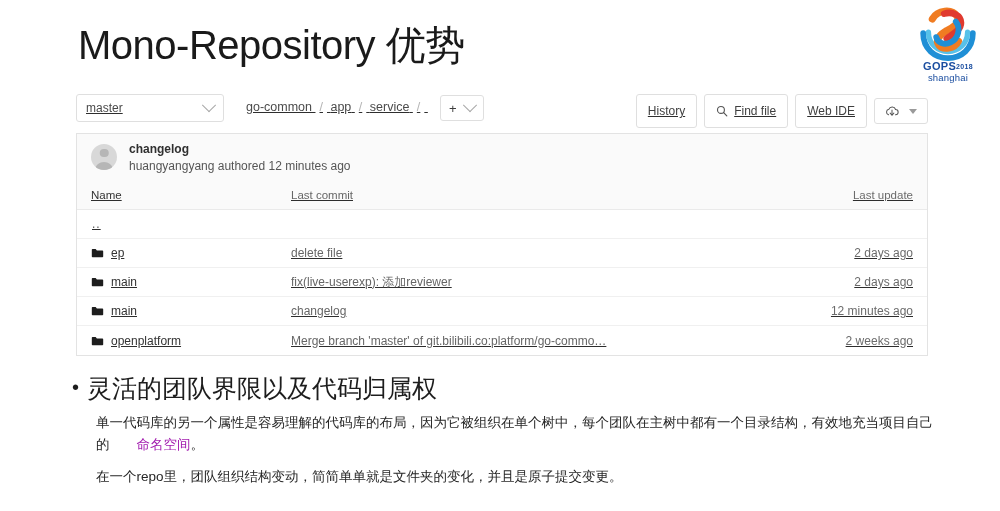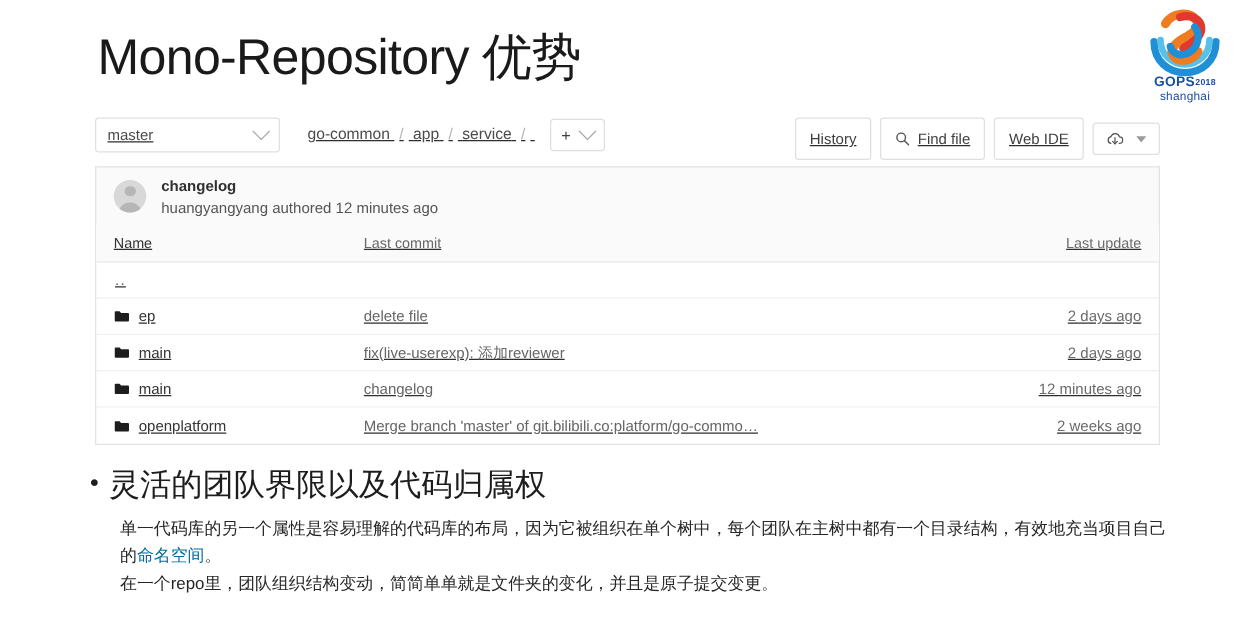--- a/index.html
+++ b/index.html
@@ -258,22 +258,22 @@
     white-space: nowrap;
   }
   .bullet-head .dot { font-size: 20px; vertical-align: 3px; margin-right: 8px; }
   .para {
     margin-left: 24px;
     margin-top: 9px;
     font-size: 13.5px;
     line-height: 22px;
     color: #262626;
   }
-  .para .hl { color: #0369a1; }
-  .para2 { margin-left: 24px; font-size: 13.5px; line-height: 22px; color: #262626; }
+  .para .hl { color: #a21caf; padding-left: 27px; }
+  .para2 { margin-left: 24px; margin-top: 10px; font-size: 13.5px; line-height: 22px; color: #262626; }
 </style>
 </head>
 <body>
 
 <div class="slide-title">Mono-Repository 优势</div>
 
 <div class="logo-wrap">
   <svg class="logo-mark" viewBox="0 0 100 92">
     <path d="M50 4 C74 4 94 22 94 46 C94 70 74 88 50 88 C26 88 6 70 6 46 C6 22 26 4 50 4 Z" fill="none" stroke="#ffffff" stroke-width="0"></path>
     <path d="M12 48 C12 72 30 86 50 86 C70 86 88 72 88 48" fill="none" stroke="#1f8fd6" stroke-width="9" stroke-linecap="round"></path>

